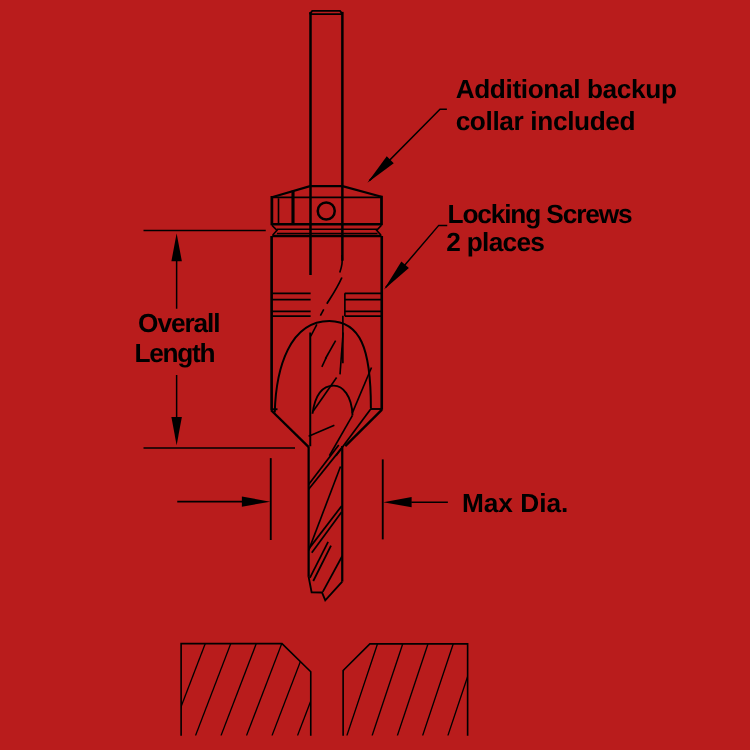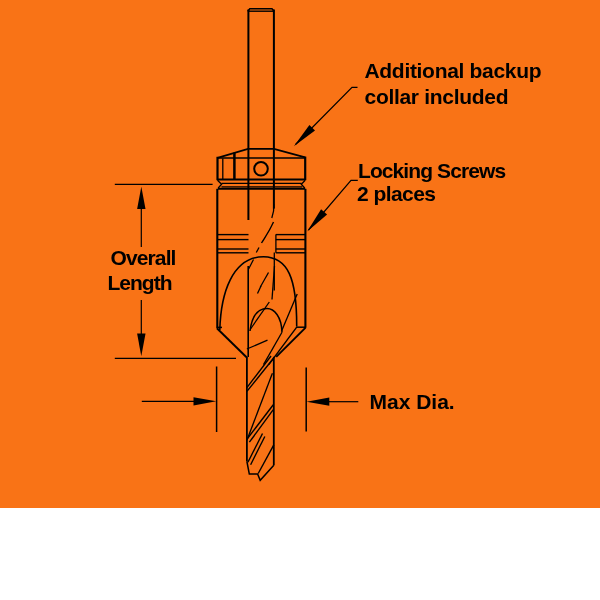--- a/index.html
+++ b/index.html
@@ -1,16 +1,16 @@
 <!DOCTYPE html>
 <html><head>
 <meta charset="utf-8">
 <style>
   html,body{margin:0;padding:0;background:#ffffff;}
-  #wrap{position:relative;width:600px;height:508px;background:#f97316;overflow:hidden;}
+  #wrap{position:relative;width:600px;height:600px;background:#b91c1c;overflow:hidden;}
   svg{position:absolute;left:0;top:0;}
   text{font-family:"Liberation Sans",sans-serif;fill:#000000;}
 </style>
 </head>
 <body>
 <div id="wrap">
 <svg width="600" height="600" viewBox="0 0 600 600">
   <g stroke="#000" fill="none">
 
     <path d="M247.8 11.2 L249.8 8.7 L272 8.7 L274 11.2" stroke-width="1.5"></path>

